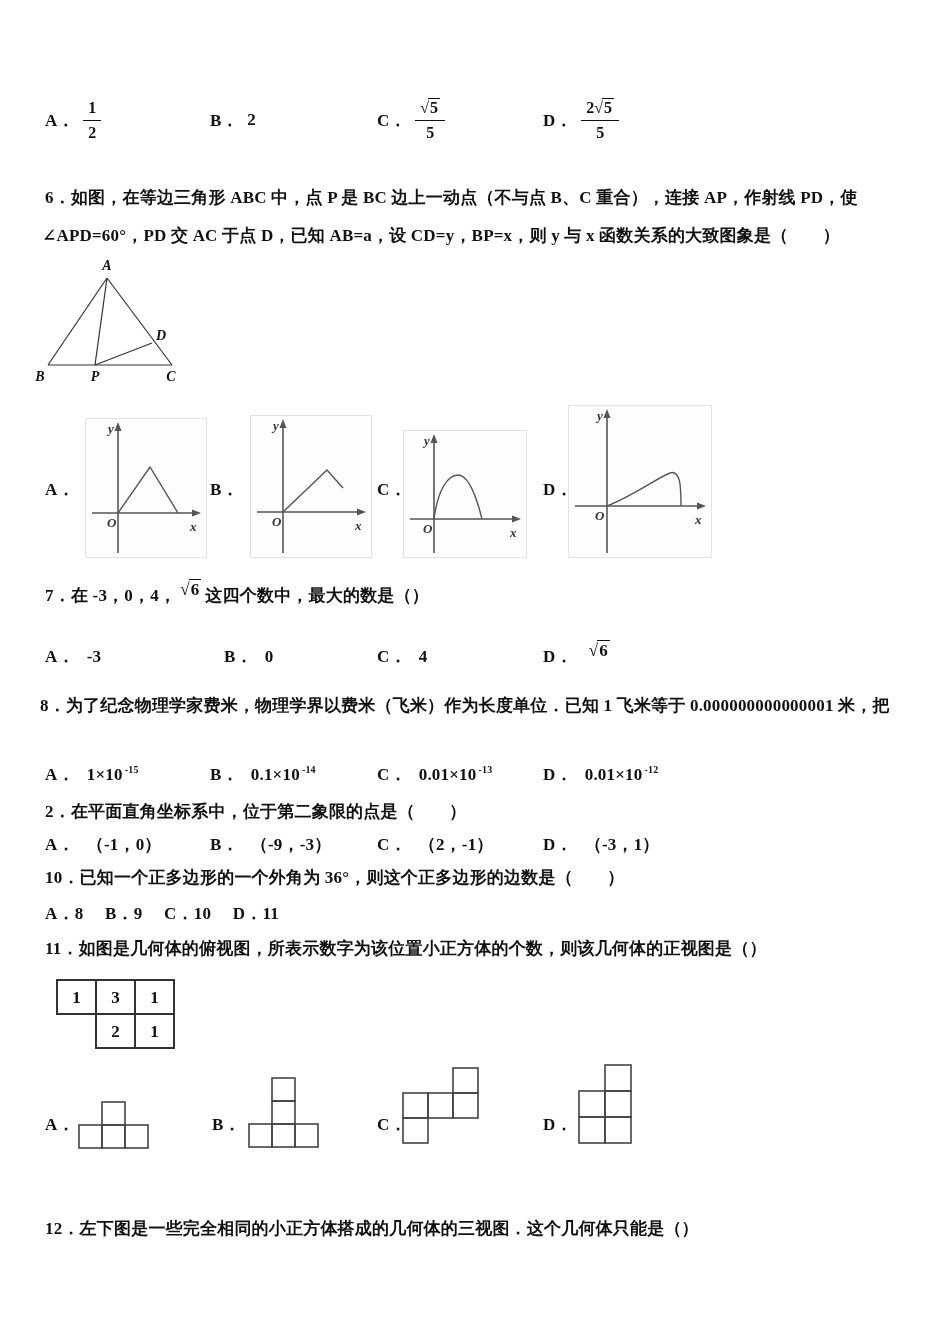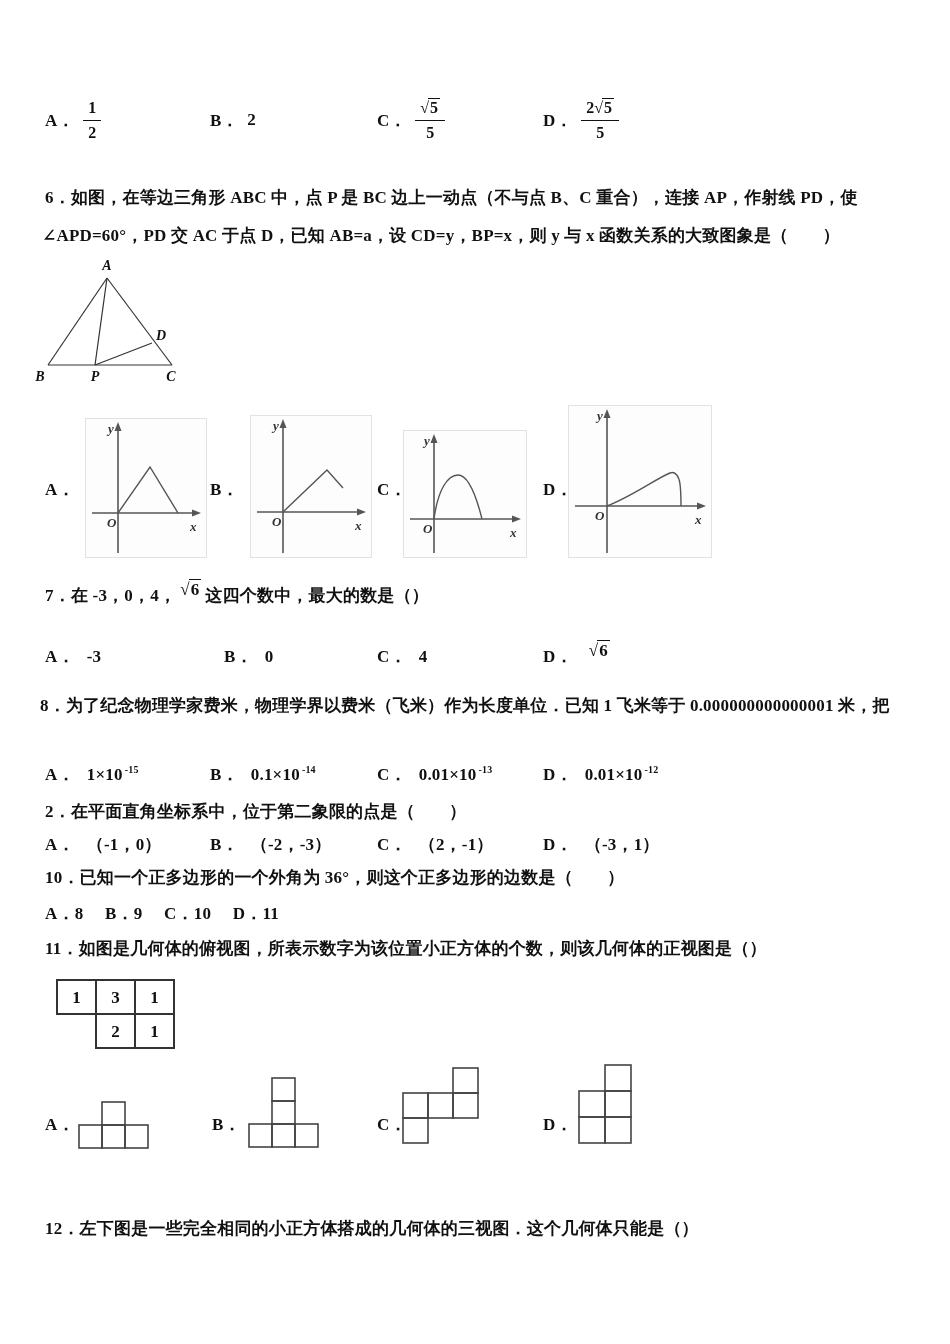--- a/index.html
+++ b/index.html
@@ -155,21 +155,21 @@
   </div>
   <div class="tline" style="left:543px;top:763px;">
     <span class="olabel">D．</span><span>0.01×10</span><sup class="exp">-12</sup>
   </div>
 
   <div class="tline" style="left:45px;top:800px;">2．在平面直角坐标系中，位于第二象限的点是（　　）</div>
   <div class="tline" style="left:45px;top:833px;">
     <span class="olabel">A．</span><span>（-1，0）</span>
   </div>
   <div class="tline" style="left:210px;top:833px;">
-    <span class="olabel">B．</span><span>（-2，-3）</span>
+    <span class="olabel">B．</span><span>（-9，-3）</span>
   </div>
   <div class="tline" style="left:377px;top:833px;">
     <span class="olabel">C．</span><span>（2，-1）</span>
   </div>
   <div class="tline" style="left:543px;top:833px;">
     <span class="olabel">D．</span><span>（-3，1）</span>
   </div>
 
   <div class="tline" style="left:45px;top:866px;">10．已知一个正多边形的一个外角为 36°，则这个正多边形的边数是（　　）</div>
   <div class="tline" style="left:45px;top:902px;">A．8　 B．9　 C．10　 D．11</div>

